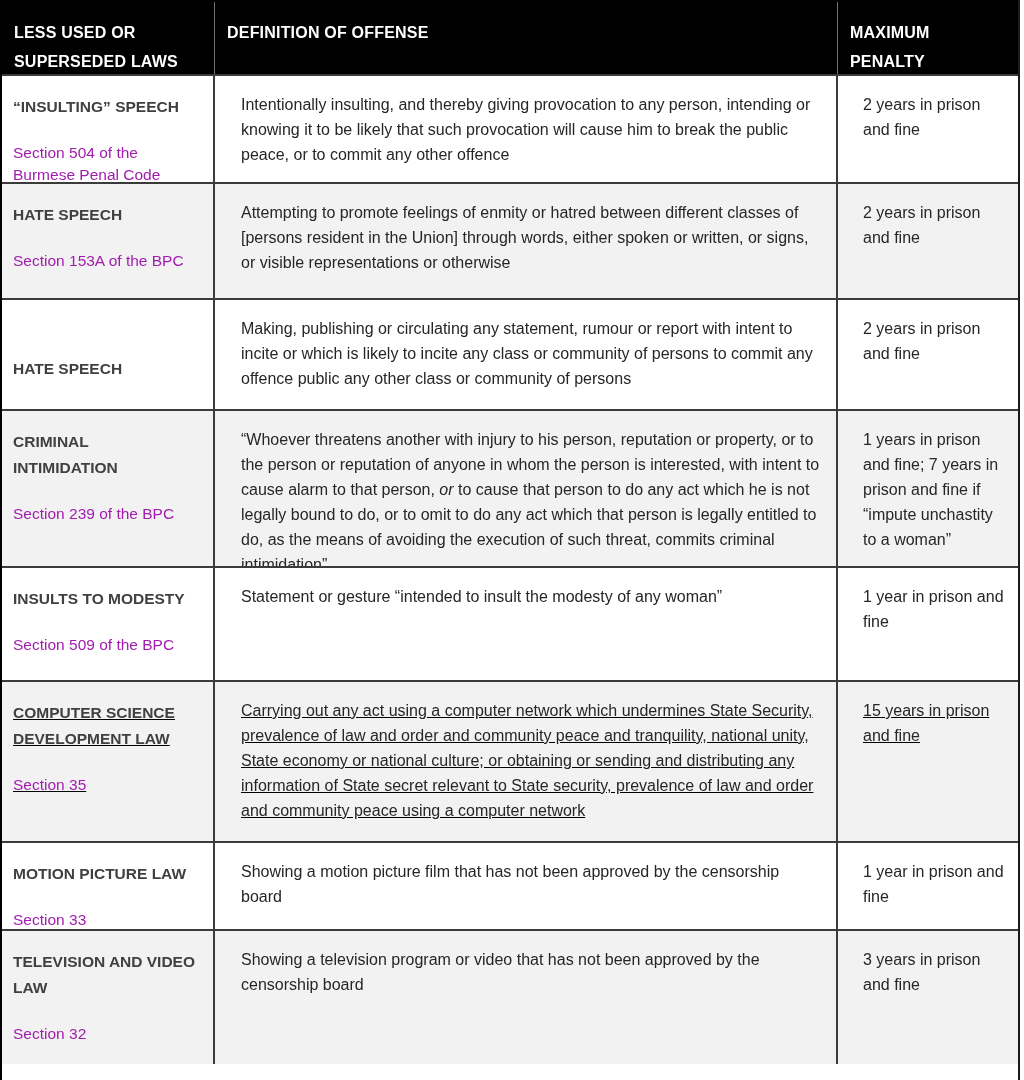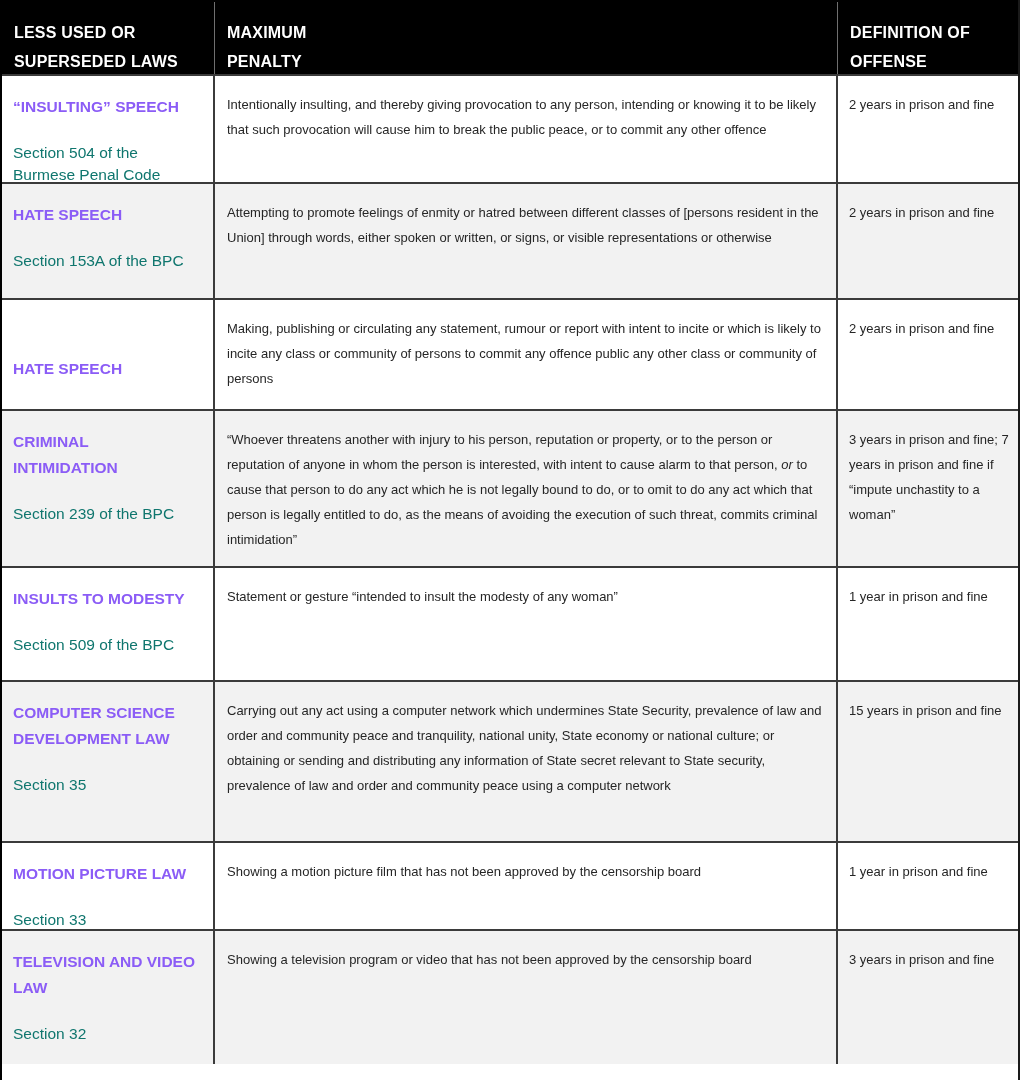--- a/index.html
+++ b/index.html
@@ -48,65 +48,66 @@
   .row.data:first-of-type { margin-top: 3px; }
   .row.data.alt { background: #f2f2f2; }
   .cell { overflow: hidden; }
   .law-cell   { padding: 18px 10px 6px 11px; border-right: 2px solid #3b3b3b; }
   .def-cell   { padding: 16px 14px 6px 12px; border-right: 2px solid #3b3b3b; }
   .pen-cell   { padding: 16px 8px 6px 11px; }
   .law-title {
     font-weight: bold;
     font-size: 15.5px;
     line-height: 26px;
-    color: #8b5cf6;
+    color: #404040;
     max-width: 182px;
     display: block;
     margin-bottom: 22px;
   }
   .law-title.offset { padding-top: 38px; }
   .law-section {
     font-size: 15.5px;
     line-height: 22px;
-    color: #0f766e;
+    color: #a21caf;
     display: block;
     max-width: 182px;
   }
   .def-text, .pen-text {
-    font-size: 13px;
+    font-size: 16px;
     line-height: 25px;
     color: #262626;
     display: block;
+    margin-left: 14px;
   }
   .pen-text { line-height: 25px; }
   .em { font-style: italic; }
   
   .r0 { height: 108px; }
   .r1 { height: 116px; }
   .r2 { height: 111px; }
   .r3 { height: 157px; }
   .r4 { height: 114px; }
-  .r5 { height: 161px; }
+  .r5 { height: 161px; text-decoration: underline; }
   .r6 { height: 88px;  }
   .r7 { height: 135px; }
 </style>
 </head>
 <body>
 
 <div class="table">
 
   <div class="row header">
     <div class="cell">
       <span class="hlabel col1">LESS USED OR SUPERSEDED LAWS</span>
     </div>
     <div class="cell">
+      <span class="hlabel">DEFINITION OF OFFENSE</span>
+    </div>
+    <div class="cell">
       <span class="hlabel narrow">MAXIMUM PENALTY</span>
-    </div>
-    <div class="cell">
-      <span class="hlabel">DEFINITION OF OFFENSE</span>
     </div>
   </div>
 
   <div class="row data r0">
     <div class="cell law-cell">
       <span class="law-title">“INSULTING” SPEECH</span>
       <span class="law-section">Section 504 of the Burmese Penal Code</span>
     </div>
     <div class="cell def-cell">
       <span class="def-text">Intentionally insulting, and thereby giving provocation to any person, intending or knowing it to be likely that such provocation will cause him to break the public peace, or to commit any other offence</span>
@@ -144,21 +145,21 @@
 
   <div class="row data alt r3">
     <div class="cell law-cell">
       <span class="law-title">CRIMINAL INTIMIDATION</span>
       <span class="law-section">Section 239 of the BPC</span>
     </div>
     <div class="cell def-cell">
       <span class="def-text"><span>“Whoever threatens another with injury to his person, reputation or property, or to the person or reputation of anyone in whom the person is interested, with intent to cause alarm to that person, </span><span class="em">or</span><span> to cause that person to do any act which he is not legally bound to do, or to omit to do any act which that person is legally entitled to do, as the means of avoiding the execution of such threat, commits criminal intimidation”</span></span>
     </div>
     <div class="cell pen-cell">
-      <span class="pen-text">3 years in prison and fine; 7 years in prison and fine if “impute unchastity to a woman”</span>
+      <span class="pen-text">1 years in prison and fine; 7 years in prison and fine if “impute unchastity to a woman”</span>
     </div>
   </div>
 
   <div class="row data r4">
     <div class="cell law-cell">
       <span class="law-title">INSULTS TO MODESTY</span>
       <span class="law-section">Section 509 of the BPC</span>
     </div>
     <div class="cell def-cell">
       <span class="def-text">Statement or gesture “intended to insult the modesty of any woman”</span>

